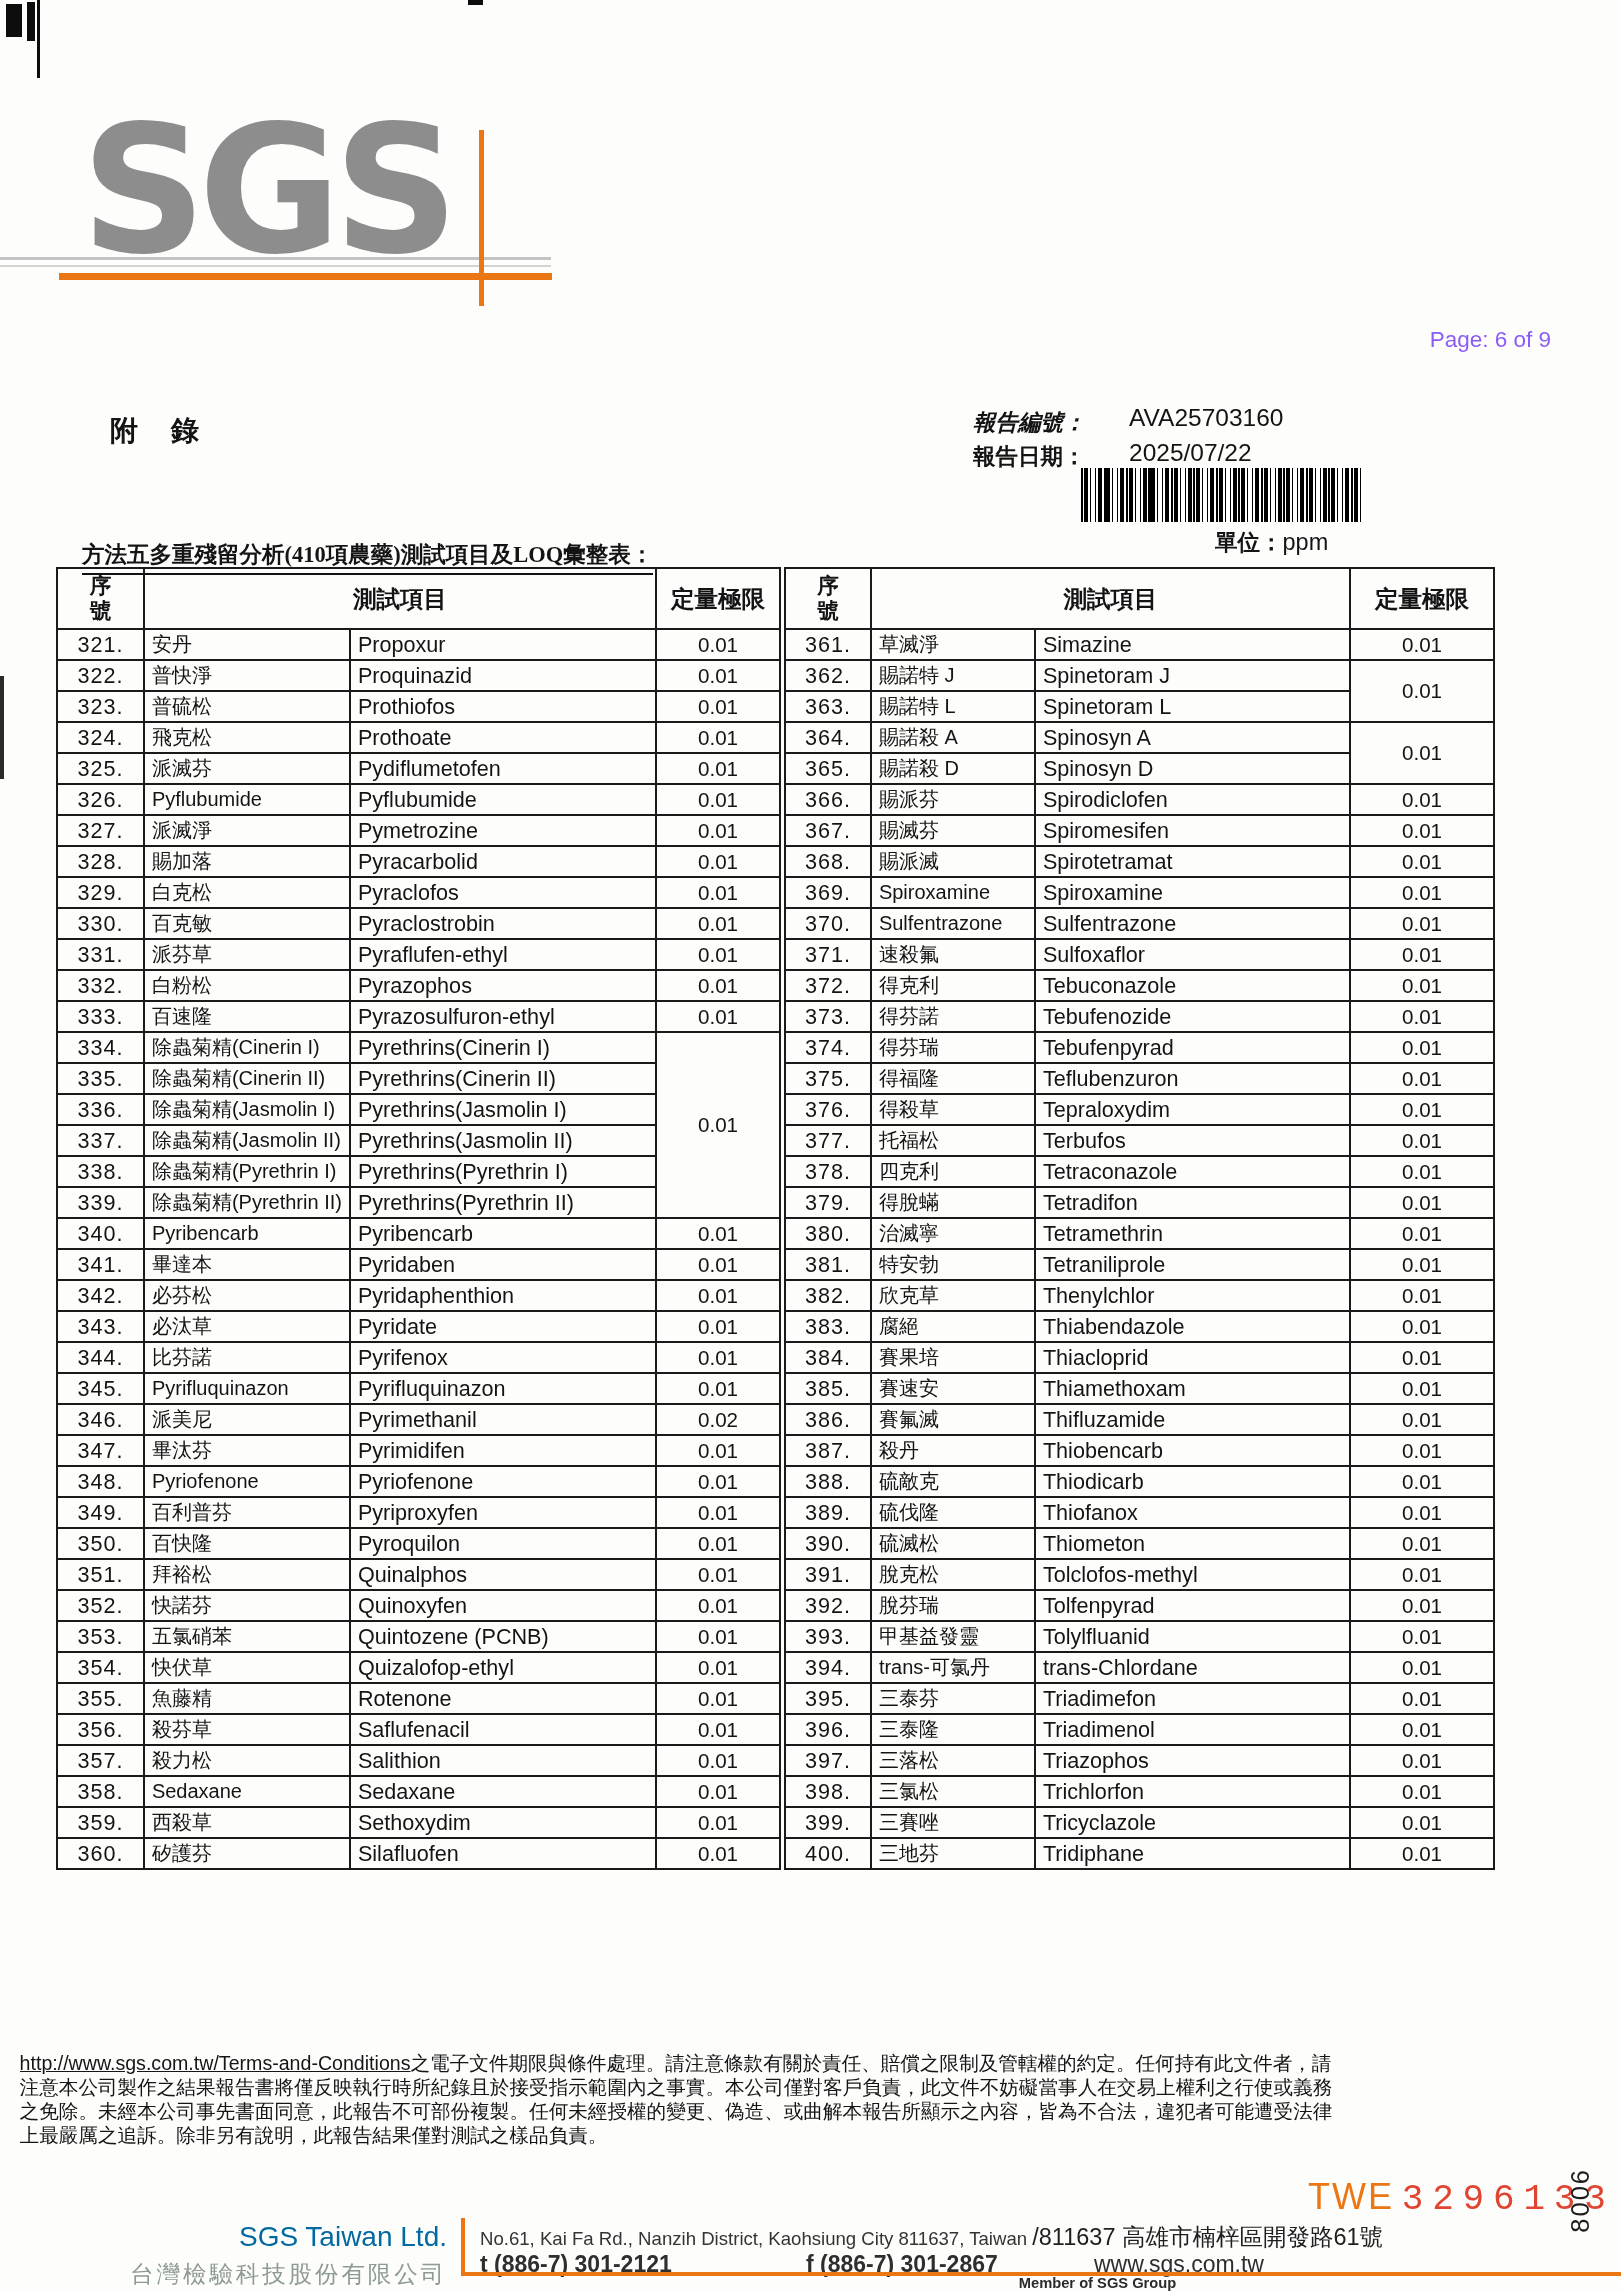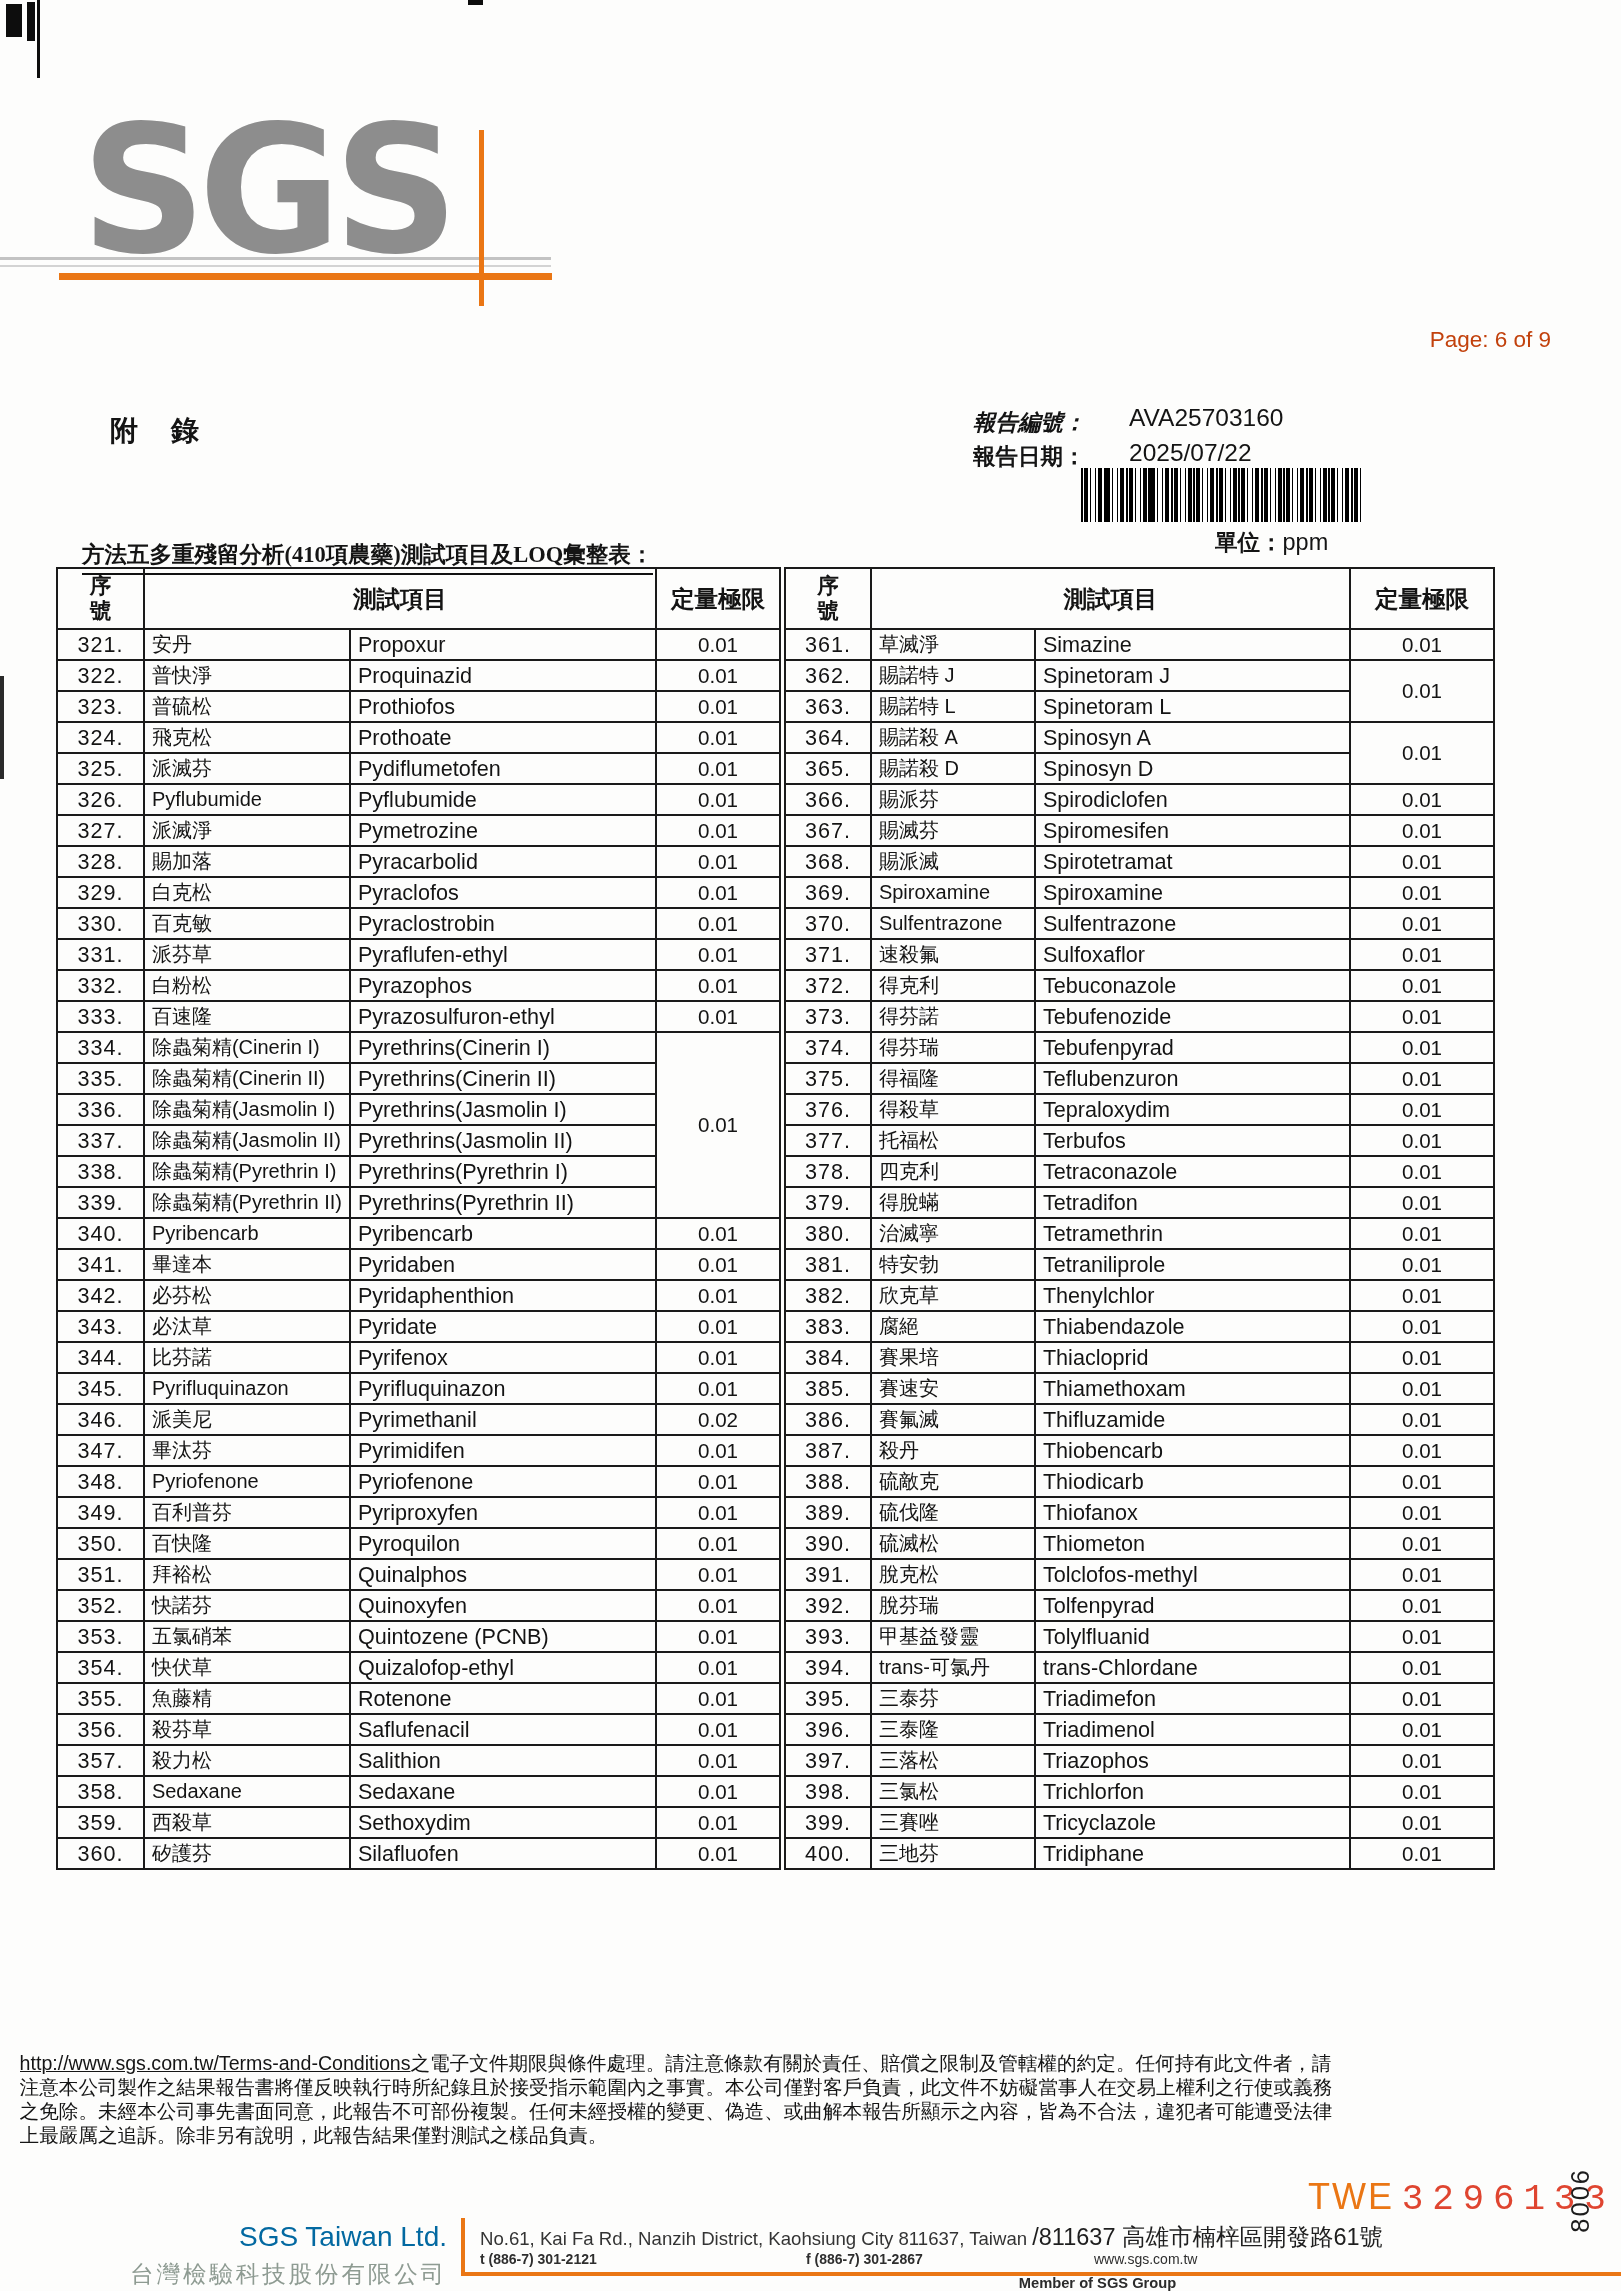--- a/index.html
+++ b/index.html
@@ -20,21 +20,21 @@
   }
   .gray-line{position:absolute;background:#c3c3c3;}
   .orange{background:#ea7614;}
   
   .titles{position:absolute;left:421px;top:94px;width:657px;text-align:center;
     font-family:"Liberation Serif","DejaVu Serif",serif;font-weight:bold;color:#101010;}
   .title-zh{font-size:40px;letter-spacing:7.8px;margin-bottom:6.9px;}
   .title-en{font-size:37px;margin-bottom:5.9px;}
   .subtitle-zh{font-size:36px;letter-spacing:19.6px;margin-bottom:10.8px;}
   .subtitle-en{font-size:40px;}
-  .page-label{position:absolute;right:70px;top:327px;font-size:22.5px;color:#c2410c;}
+  .page-label{position:absolute;right:70px;top:327px;font-size:22.5px;color:#8b5cf6;}
   
   .appendix{position:absolute;left:110px;top:412px;font-family:"Liberation Serif","DejaVu Serif",serif;
     font-weight:bold;font-size:28px;letter-spacing:33px;}
   .meta-label{position:absolute;font-family:"Liberation Serif","DejaVu Serif",serif;font-weight:bold;font-size:22.5px;}
   .meta-value{position:absolute;font-size:24.5px;font-weight:500;}
   .barcode{position:absolute;left:1081px;top:468px;width:283px;height:54px;
     background:repeating-linear-gradient(90deg,
       #000 0 2px,#fff 2px 2.9px,#000 2.9px 6.9px,#fff 6.9px 8.8px,#000 8.8px 9.8px,
       #fff 9.8px 13.7px,#000 13.7px 14.7px,#fff 14.7px 16.7px,#000 16.7px 20.6px,#fff 20.6px 22.5px);}
   .unit{position:absolute;left:1215px;top:527px;font-family:"Liberation Serif","DejaVu Serif",serif;
@@ -64,21 +64,21 @@
   .twe-num{color:#df4530;letter-spacing:8.8px;margin-left:7.8px;font-family:"Liberation Mono","DejaVu Sans Mono",monospace;}
   .side-code{position:absolute;left:1566px;top:2168px;height:98px;width:33px;}
   .side-code span{writing-mode:vertical-rl;transform:rotate(180deg);font-size:25.5px;color:#1c1c1c;letter-spacing:2px;}
   
   .co-left{position:absolute;left:78px;top:2221px;width:369px;text-align:right;}
   .co-en{color:#0369a1;font-weight:normal;font-size:28px;}
   .co-zh{color:#8e9b92;font-family:"Liberation Serif","DejaVu Serif",serif;font-size:23.5px;letter-spacing:2.9px;margin-top:4.9px;}
   .co-divider{position:absolute;left:461px;top:2218px;width:3.9px;height:54px;}
   .addr1{position:absolute;left:480px;top:2221px;font-size:18.6px;color:#343434;white-space:nowrap;}
   .addr1 .addr-zh{font-size:23.5px;color:#1f1f1f;}
-  .contact{position:absolute;top:2251px;font-size:14px;color:#2e2e2e;font-weight:600;}
+  .contact{position:absolute;top:2251px;font-size:23px;color:#2e2e2e;font-weight:600;}
   .web{font-weight:normal;}
   .footer-line{position:absolute;left:461px;top:2272px;width:1160px;height:3.9px;}
   .member{position:absolute;left:921px;top:2275px;width:353px;text-align:center;
     font-size:14.7px;font-weight:bold;color:#2b2b2b;}
 </style>
 </head>
 <body>
 
 <div class="page">
 

